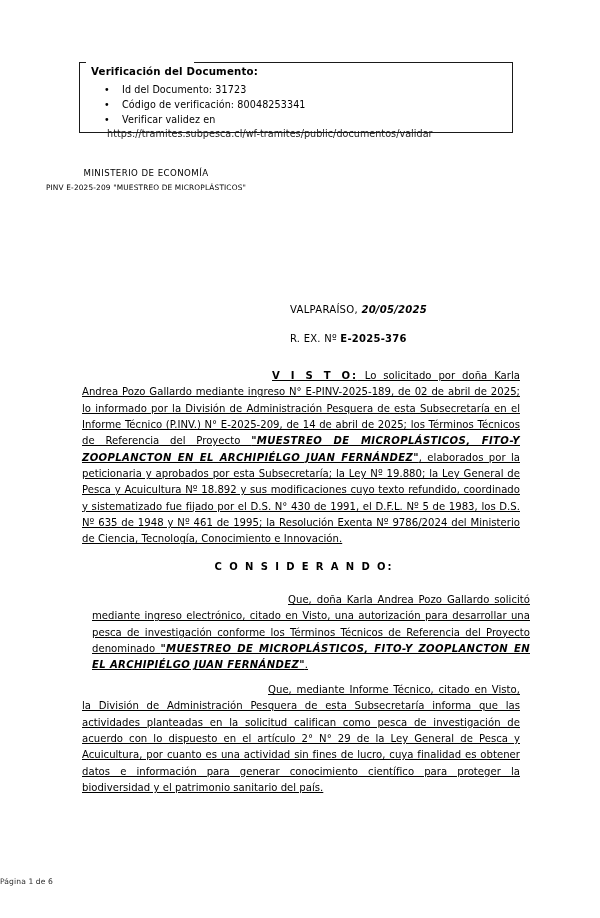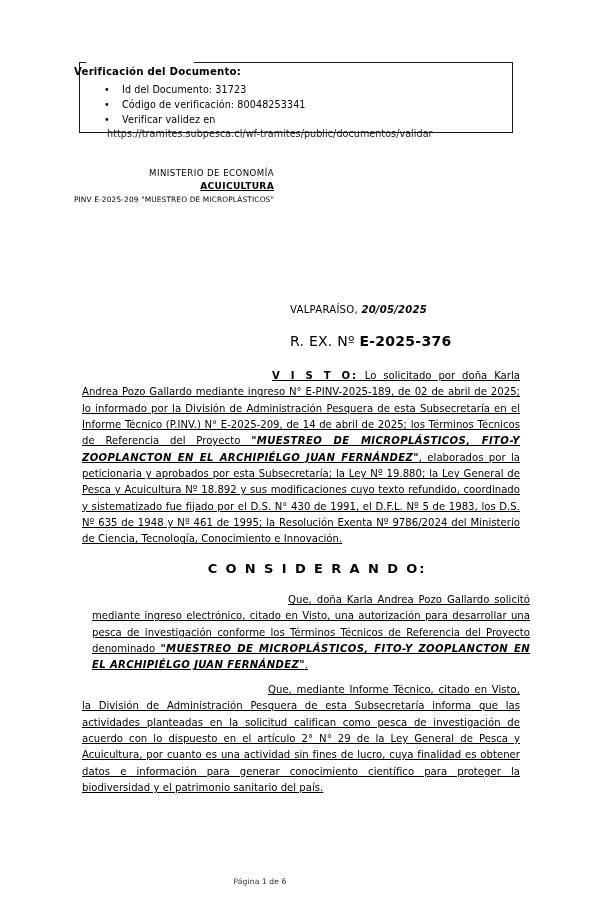--- a/index.html
+++ b/index.html
@@ -39,21 +39,21 @@
   .verif-box-gap {
     position: absolute;
     left: 86px;
     top: 58px;
     width: 108px;
     height: 6px;
     background: #ffffff;
   }
   .verif-title {
     position: absolute;
-    left: 74px;
+    left: 91px;
     top: 66px;
     font-size: 10.2px;
     font-weight: bold;
     letter-spacing: 0.2px;
     white-space: nowrap;
   }
   .verif-list {
     position: absolute;
     left: 100px;
     top: 82px;
@@ -83,21 +83,21 @@
     white-space: nowrap;
     color: #1b1b1b;
   }
 
   
   .ministry {
     position: absolute;
     left: 18px;
     top: 167px;
     width: 256px;
-    text-align: right;
+    text-align: center;
   }
   .ministry .line {
     font-size: 8.6px;
     line-height: 12.6px;
     letter-spacing: 0.45px;
     white-space: nowrap;
   }
   .ministry .line.bold-ul {
     font-weight: bold;
     text-decoration: underline;
@@ -129,21 +129,21 @@
     font-size: 10.1px;
     letter-spacing: 0.25px;
     white-space: nowrap;
   }
   .place-date b { font-weight: bold; letter-spacing: 0.2px; font-style: italic; }
 
   .res-num {
     position: absolute;
     left: 290px;
     top: 333px;
-    font-size: 14px;
+    font-size: 10px;
     letter-spacing: 0.25px;
     white-space: nowrap;
   }
   .res-num b { font-weight: bold; }
 
   
   .body-block {
     position: absolute;
     left: 82px;
     width: 438px;
@@ -166,36 +166,36 @@
     letter-spacing: 1.9px;
   }
   .proj-title {
     font-weight: bold;
     font-style: italic;
     letter-spacing: 0.35px;
   }
 
   .considerando-head {
     position: absolute;
-    left: 98px;
+    left: 85px;
     top: 561px;
     width: 438px;
     text-align: center;
-    font-size: 13px;
+    font-size: 10px;
     font-weight: bold;
     letter-spacing: 1.9px;
   }
 
   
   .footer {
     position: absolute;
     left: 0;
     top: 877px;
     width: 520px;
-    text-align: center;
+    text-align: left;
     font-size: 7.6px;
     letter-spacing: 0.1px;
     color: #2a2a2a;
   }
 </style>
 </head>
 <body>
 
 <div class="page">
 
@@ -216,21 +216,20 @@
     <div class="verif-item">
       <span class="bullet">•</span>
       <span>Verificar validez en</span>
     </div>
   </div>
 
   <div class="verif-url">https://tramites.subpesca.cl/wf-tramites/public/documentos/validar</div>
 
   <div class="ministry">
     <div class="line">MINISTERIO DE ECONOMÍA</div>
-    <div class="line bold-ul">ACUICULTURA</div>
     <div class="line proj">PINV E-2025-209 "MUESTREO DE MICROPLÁSTICOS"</div>
   </div>
 
 
   <div class="place-date">
     <span>VALPARAÍSO,</span>
     <b>20/05/2025</b>
   </div>
 
   <div class="res-num">

